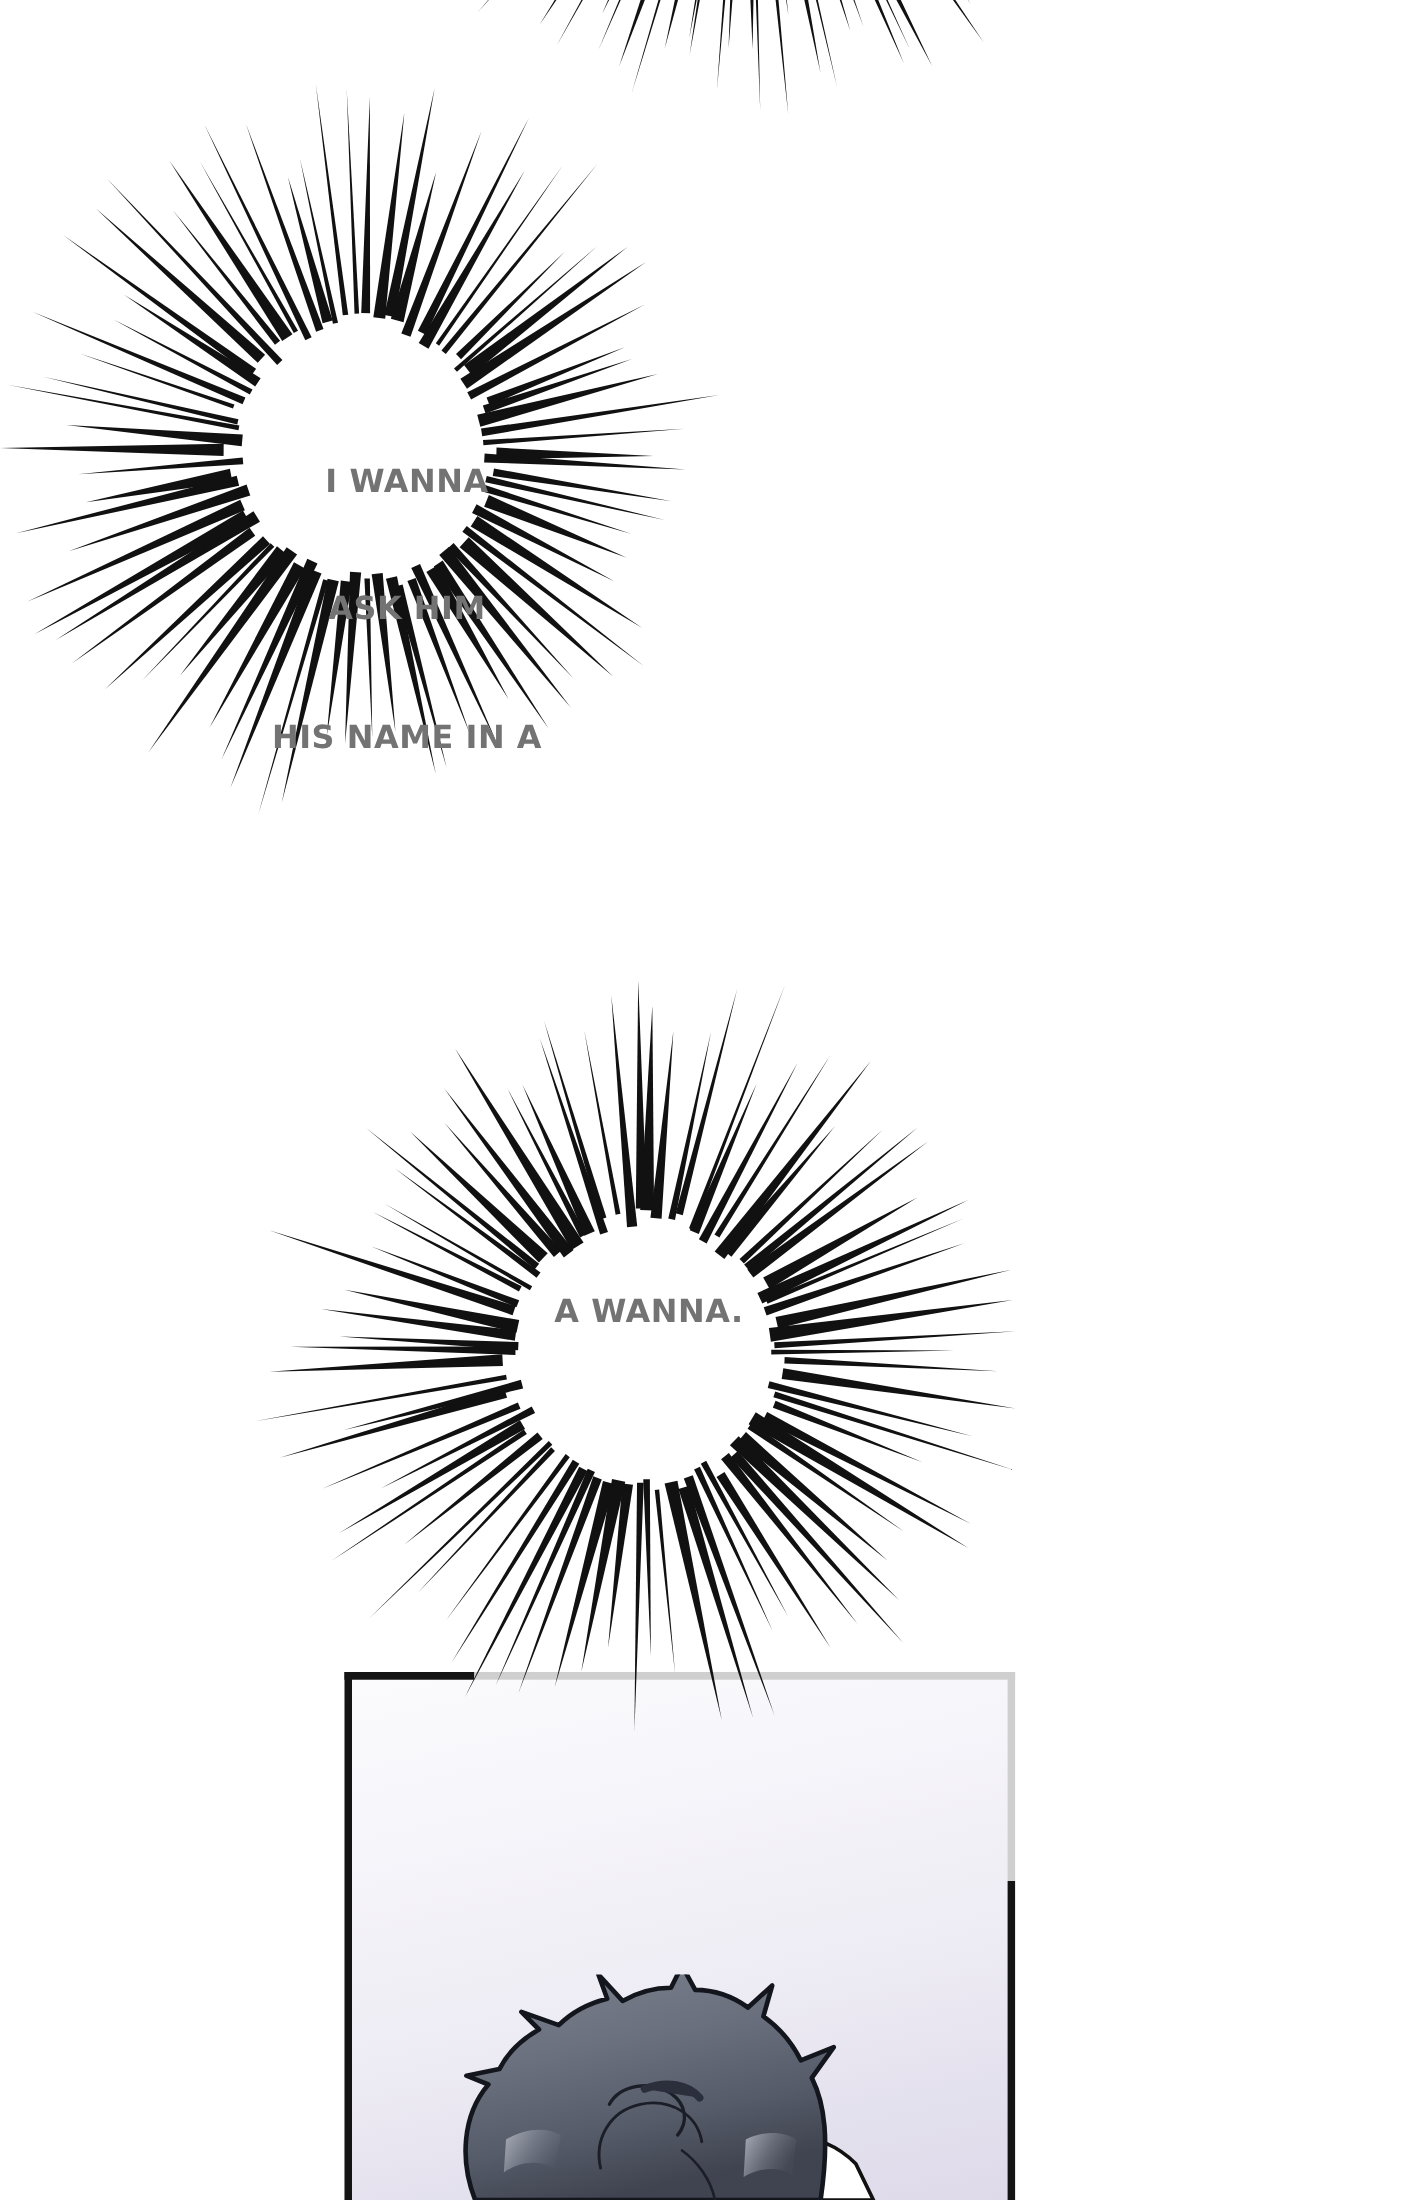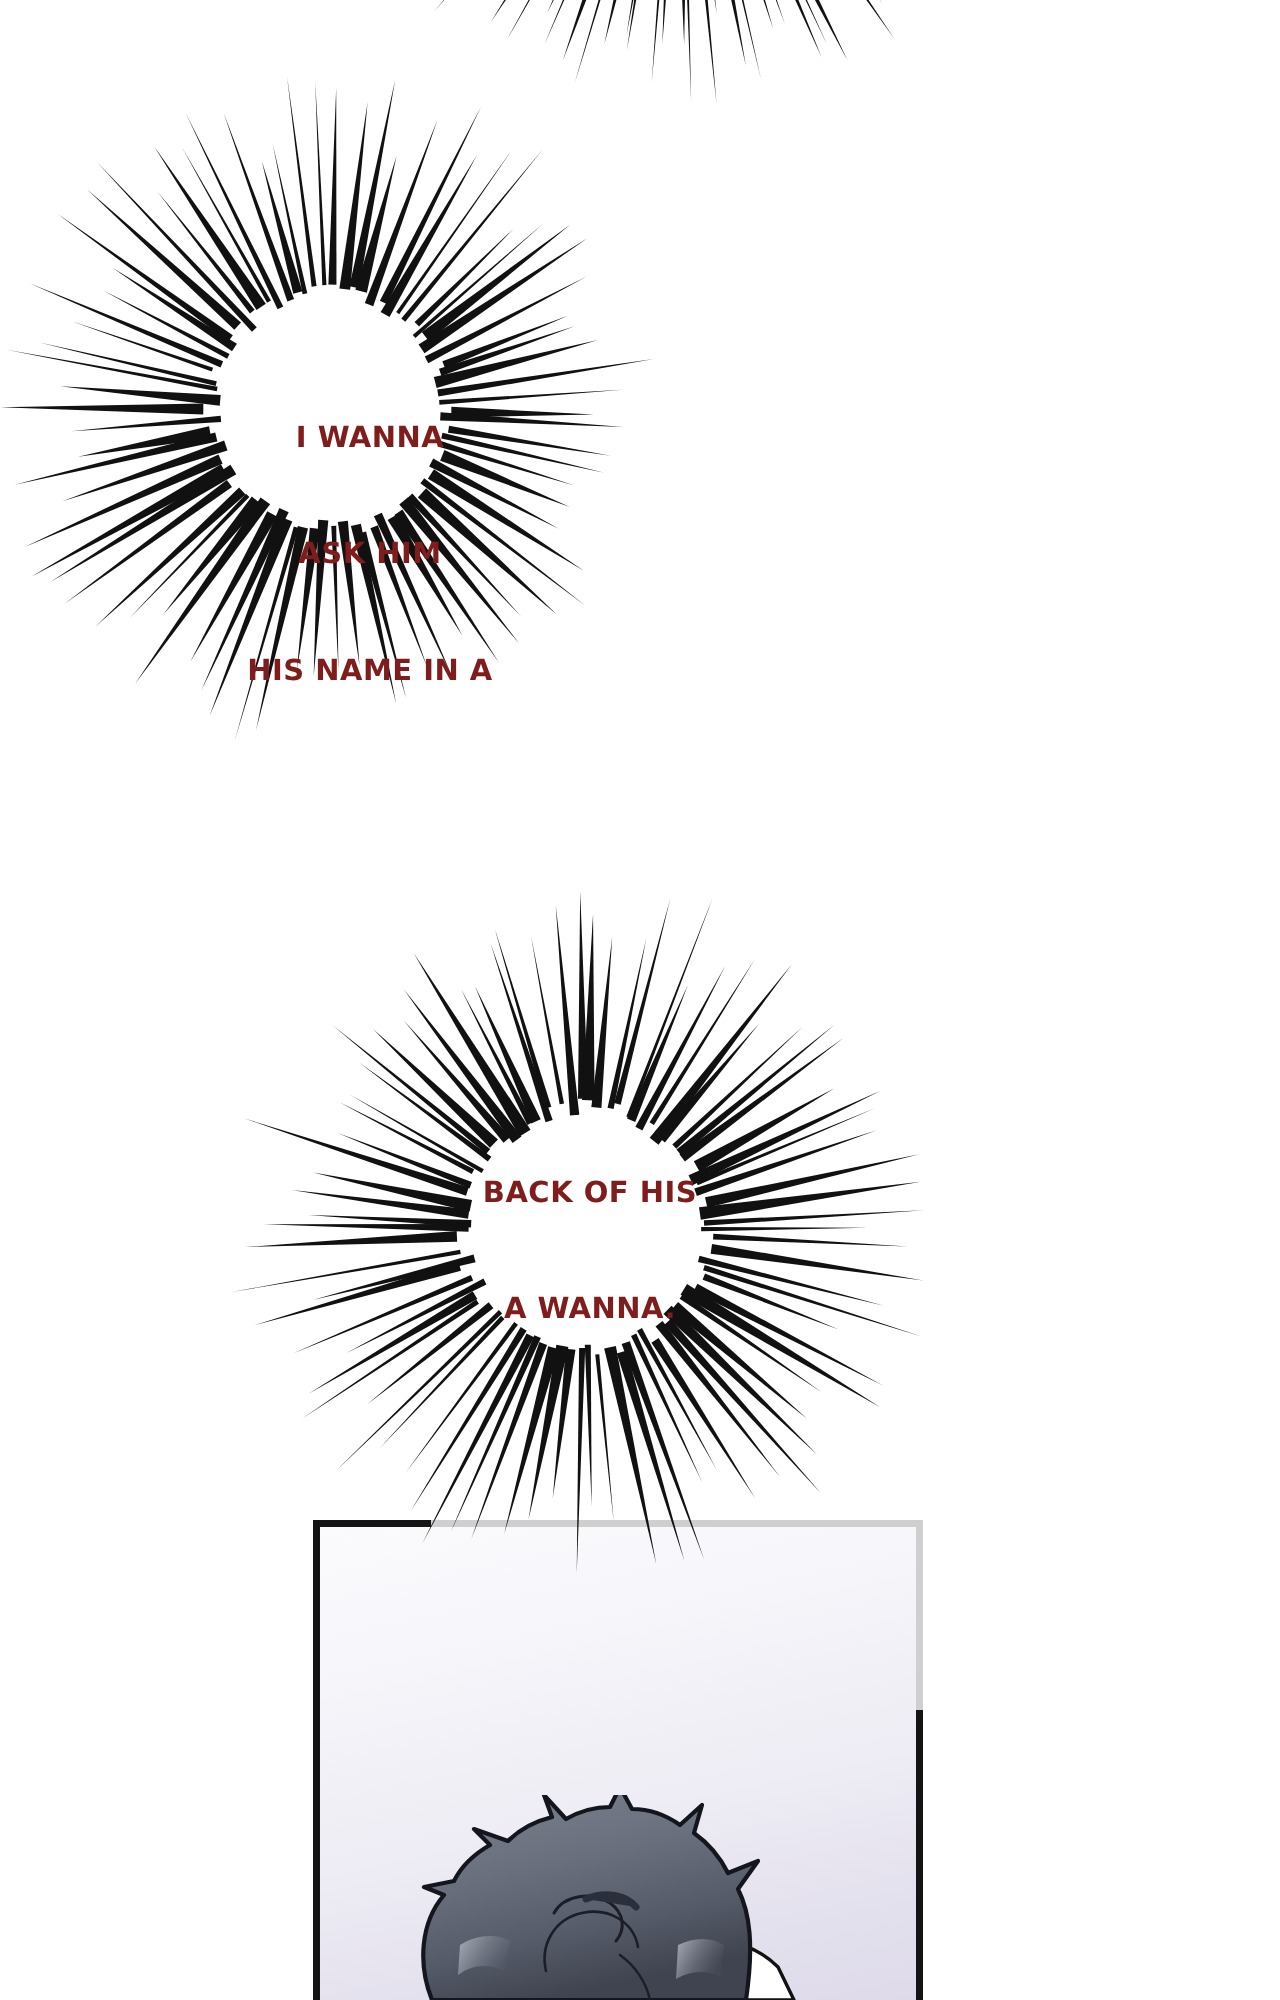--- a/index.html
+++ b/index.html
@@ -20,21 +20,21 @@
   .burst {
     position: absolute;
     pointer-events: none;
   }
   .burst svg { display: block; overflow: visible; }
 
   
   .caption {
     position: absolute;
     text-align: center;
-    color: #7f1d1d;
+    color: #737373;
     font-family: "DejaVu Sans", sans-serif;
     font-weight: 700;
     letter-spacing: 0.5px;
     line-height: 1.34;
     white-space: pre;
     text-rendering: geometricPrecision;
   }
   .caption-line { display: block; }
 
   
@@ -366,17 +366,16 @@
           <path d="M215.80 364.96 L37.86 443.51 L218.18 370.60 Z" fill="#111111"></path>
           <path d="M203.37 351.56 L-0.78 415.28 L205.98 360.64 Z" fill="#111111"></path>
           <path d="M218.54 344.43 L57.64 390.04 L220.58 352.37 Z" fill="#111111"></path>
           <path d="M205.04 339.77 L-23.38 382.08 L205.79 344.00 Z" fill="#111111"></path>
           <path d="M201.64 321.07 L-10.23 337.08 L202.18 331.80 Z" fill="#111111"></path>
         </g>
     </svg>
   </div>
 
   <div class="caption" style="left:440px; top:1095px; width:300px; font-size:29px;">
-    <span class="caption-line">BACK OF HIS</span>
     <span class="caption-line">A WANNA.</span>
   </div>
 
 </div>
 
 </body></html>

